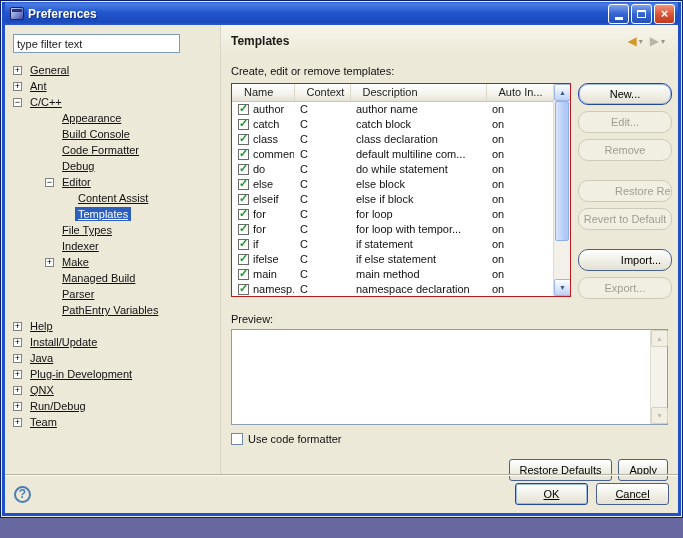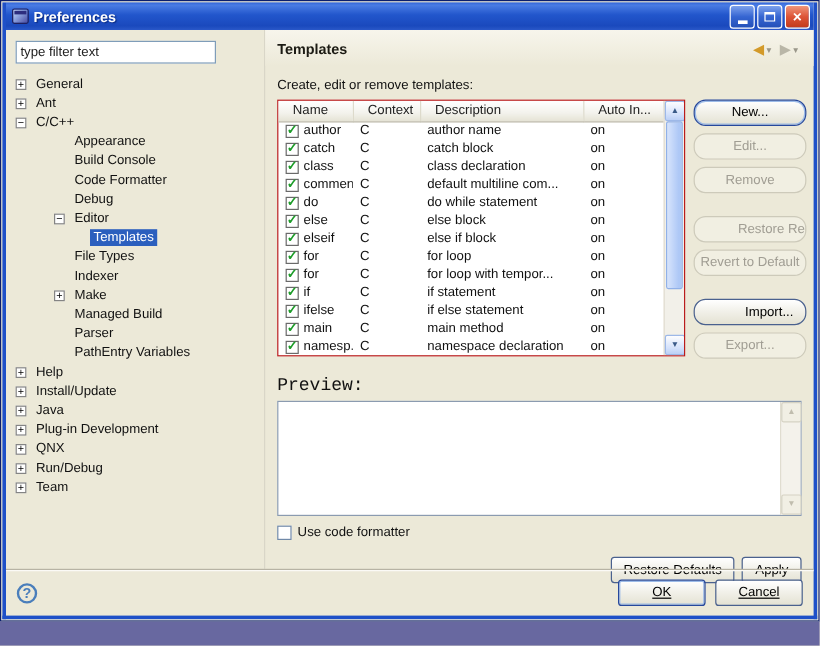--- a/index.html
+++ b/index.html
@@ -50,21 +50,21 @@
     width:167px; height:19px; border:1px solid #7f9db9; background:#fff;
     font-size:11px; color:#222; padding:1px 3px; display:block;
   }
   .tree { margin-top:9px; font-size:11px; color:#111; }
   .tree-row { height:16px; display:flex; align-items:center; white-space:nowrap; }
   .expander {
     width:9px; height:9px; flex:0 0 9px; border:1px solid #848484; background:#fff;
     font-size:9px; line-height:7px; text-align:center; margin-right:5px; color:#000;
   }
   .expander.hidden { visibility:hidden; }
-  .tree-label { padding:0 3px; line-height:14px; }
+  .tree-label { padding:0 3px; line-height:14px;text-decoration:underline; }
   .tree-label.selected { background:#2b5fbe; color:#fff; }
 
   .main { flex:1; display:flex; flex-direction:column; min-width:0; }
   .main-header {
     height:30px; flex:0 0 30px; display:flex; align-items:center;
     padding:2px 8px 0 10px;
     background:linear-gradient(180deg,#f7f5ec,#ece9d8);
   }
   .page-title { font-weight:bold; font-size:12px; color:#1c1b14; flex:1; }
   .nav-arrows { display:flex; align-items:center; gap:2px; font-size:12px; }
@@ -121,21 +121,21 @@
     height:22px; font-size:11px; color:#000; cursor:default;
     border:1px solid #4a618e; border-radius:3px;
     background:linear-gradient(180deg,#ffffff,#f2f1ea 45%,#e4e2d3);
     padding:0 4px; white-space:nowrap; overflow:hidden;
   }
   .xpbtn.default { border-color:#26489c; box-shadow:inset 0 0 0 1px #9cbbe8; }
   .xpbtn:disabled { border-color:#cdcaba; color:#a09d93; background:#f1efe2; box-shadow:none; }
   .btn-col .xpbtn { margin-bottom:6px; width:94px;border-radius:10px; }
   .btn-col .xpbtn.gap { margin-top:13px;padding-left:36px; }
 
-  .preview-label { font-size:15px; margin:8px 0 4px 0; color:#111;font-family:Liberation Mono, monospace; }
+  .preview-label { font-size:11px; margin:8px 0 4px 0; color:#111; }
   .preview-box {
     height:96px; border:1px solid #8b9bb0; background:#fff; position:relative;
   }
   .cf-row { margin-top:8px; display:flex; align-items:flex-end; gap:5px; font-size:11px; color:#111; }
   .checkbox { width:12px; height:12px; border:1px solid #7089a8; background:#fff; }
   .rd-row { margin-top:14px; display:flex; justify-content:flex-end; gap:6px; }
   .rd-row .xpbtn { padding:0 10px; }
 
   
   .footer {
@@ -200,20 +200,24 @@
               <span class="expander hidden"></span>
               <span class="tree-label">Code Formatter</span>
             </div>
             <div class="tree-row" style="padding-left: 32px;">
               <span class="expander hidden"></span>
               <span class="tree-label">Debug</span>
             </div>
             <div class="tree-row" style="padding-left: 32px;">
               <span class="expander">−</span>
               <span class="tree-label">Editor</span>
+            </div>
+            <div class="tree-row" style="padding-left: 48px;">
+              <span class="expander hidden"></span>
+              <span class="tree-label">Content Assist</span>
             </div>
             <div class="tree-row" style="padding-left: 48px;">
               <span class="expander hidden"></span>
               <span class="tree-label selected">Templates</span>
             </div>
             <div class="tree-row" style="padding-left: 32px;">
               <span class="expander hidden"></span>
               <span class="tree-label">File Types</span>
             </div>
             <div class="tree-row" style="padding-left: 32px;">

